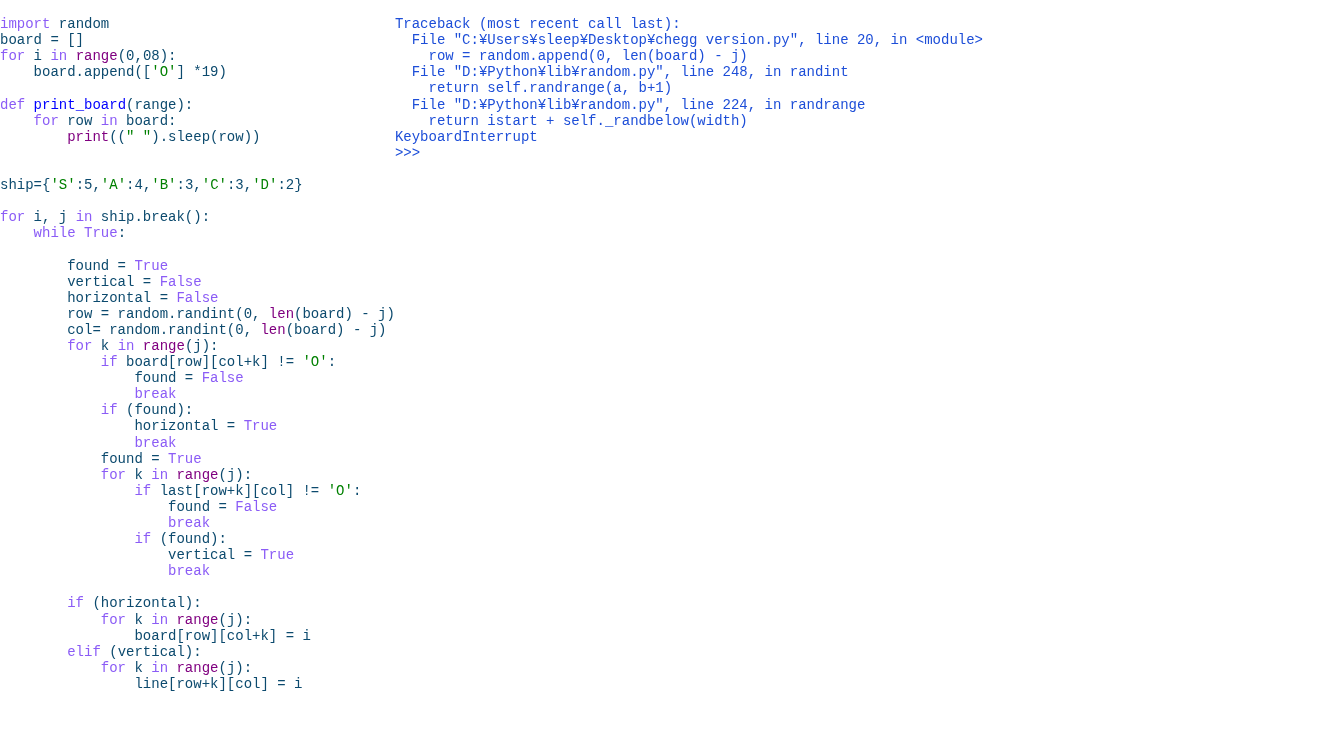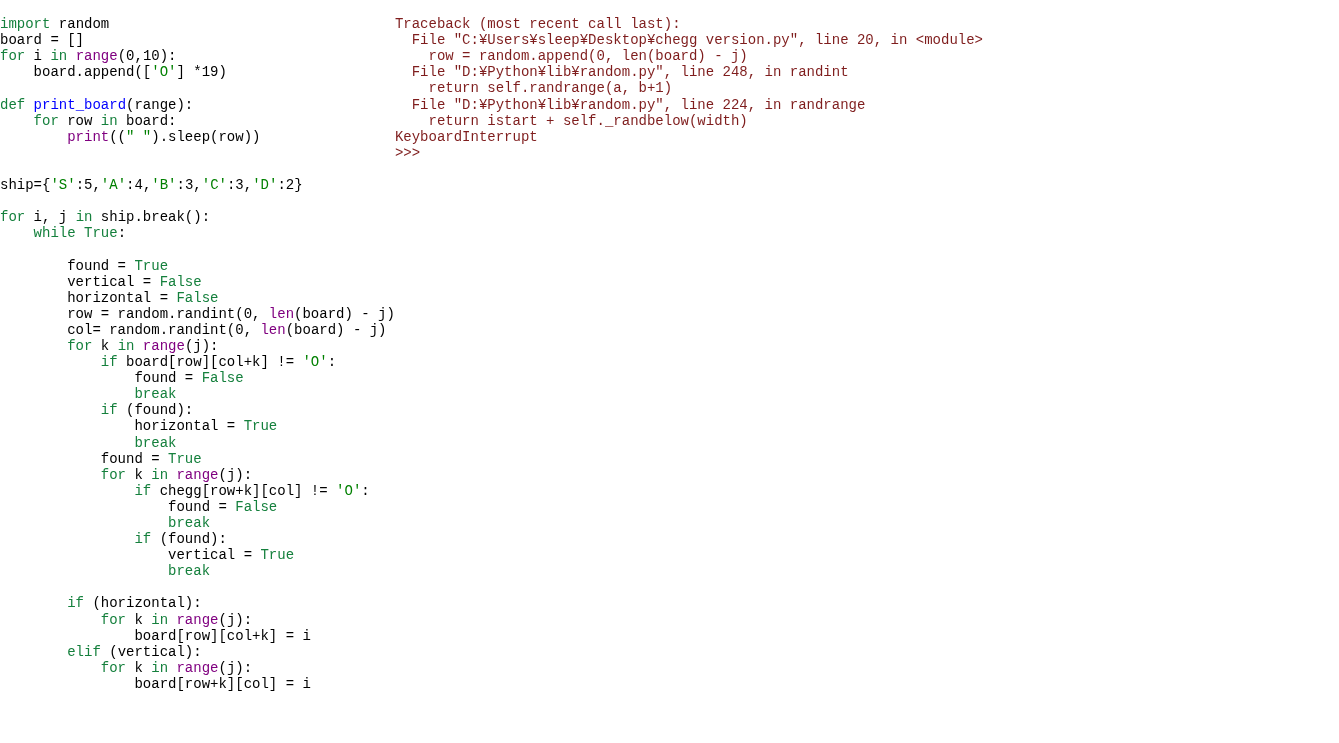--- a/index.html
+++ b/index.html
@@ -10,36 +10,36 @@
     line-height: 1.15;
     white-space: pre;
     display: flex;
     width: 1339px;
     height: 743px;
     overflow: hidden;
   }
   .col { padding: 0; }
   .left { flex: 0 0 380px; }
   .right { flex: 1; }
-  .black { color: #000000; }
-  .orange { color: #15803d; }
+  .black { color: #0c4a6e; }
+  .orange { color: #8b5cf6; }
   .blue { color: #0000ff; }
   .purple { color: #800080; font-family: Liberation Mono, monospace; }
   .green { color: #008000; }
-  .red { color: #7f1d1d; }
+  .red { color: #1d4ed8; }
 </style>
 </head>
 <body>
 
 
 
 <div class="col left">
 <span class="orange">import</span><span class="black"> random</span>
 <span class="black">board = []</span>
-<span class="orange">for</span><span class="black"> i </span><span class="orange">in</span><span class="purple"> range</span><span class="black">(0,10):</span>
+<span class="orange">for</span><span class="black"> i </span><span class="orange">in</span><span class="purple"> range</span><span class="black">(0,08):</span>
 <span class="black">    board.append([</span><span class="green">'O'</span><span class="black">] *19)</span>
 <span></span>
 <span class="orange">def</span><span class="blue"> print_board</span><span class="black">(range):</span>
 <span class="orange">    for</span><span class="black"> row </span><span class="orange">in</span><span class="black"> board:</span>
 <span class="purple">        print</span><span class="black">((</span><span class="green">" "</span><span class="black">).sleep(row))</span>
 <span></span>
 <span></span>
 <span class="black">ship={</span><span class="green">'S'</span><span class="black">:5,</span><span class="green">'A'</span><span class="black">:4,</span><span class="green">'B'</span><span class="black">:3,</span><span class="green">'C'</span><span class="black">:3,</span><span class="green">'D'</span><span class="black">:2}</span>
 <span></span>
 <span class="orange">for</span><span class="black"> i, j </span><span class="orange">in</span><span class="black"> ship.break():</span>
@@ -52,33 +52,33 @@
 <span class="black">        col= random.randint(0, </span><span class="purple">len</span><span class="black">(board) - j)</span>
 <span class="orange">        for</span><span class="black"> k </span><span class="orange">in</span><span class="purple"> range</span><span class="black">(j):</span>
 <span class="orange">            if</span><span class="black"> board[row][col+k] != </span><span class="green">'O'</span><span class="black">:</span>
 <span class="black">                found = </span><span class="orange">False</span>
 <span class="orange">                break</span>
 <span class="orange">            if</span><span class="black"> (found):</span>
 <span class="black">                horizontal = </span><span class="orange">True</span>
 <span class="orange">                break</span>
 <span class="black">            found = </span><span class="orange">True</span>
 <span class="orange">            for</span><span class="black"> k </span><span class="orange">in</span><span class="purple"> range</span><span class="black">(j):</span>
-<span class="orange">                if</span><span class="black"> chegg[row+k][col] != </span><span class="green">'O'</span><span class="black">:</span>
+<span class="orange">                if</span><span class="black"> last[row+k][col] != </span><span class="green">'O'</span><span class="black">:</span>
 <span class="black">                    found = </span><span class="orange">False</span>
 <span class="orange">                    break</span>
 <span class="orange">                if</span><span class="black"> (found):</span>
 <span class="black">                    vertical = </span><span class="orange">True</span>
 <span class="orange">                    break</span>
 <span></span>
 <span class="orange">        if</span><span class="black"> (horizontal):</span>
 <span class="orange">            for</span><span class="black"> k </span><span class="orange">in</span><span class="purple"> range</span><span class="black">(j):</span>
 <span class="black">                board[row][col+k] = i</span>
 <span class="orange">        elif</span><span class="black"> (vertical):</span>
 <span class="orange">            for</span><span class="black"> k </span><span class="orange">in</span><span class="purple"> range</span><span class="black">(j):</span>
-<span class="black">                board[row+k][col] = i</span>
+<span class="black">                line[row+k][col] = i</span>
 </div>
 
 <div class="col right">
 <span class="red">Traceback (most recent call last):</span>
 <span class="red">  File "C:¥Users¥sleep¥Desktop¥chegg version.py", line 20, in &lt;module&gt;</span>
 <span class="red">    row = random.append(0, len(board) - j)</span>
 <span class="red">  File "D:¥Python¥lib¥random.py", line 248, in randint</span>
 <span class="red">    return self.randrange(a, b+1)</span>
 <span class="red">  File "D:¥Python¥lib¥random.py", line 224, in randrange</span>
 <span class="red">    return istart + self._randbelow(width)</span>

